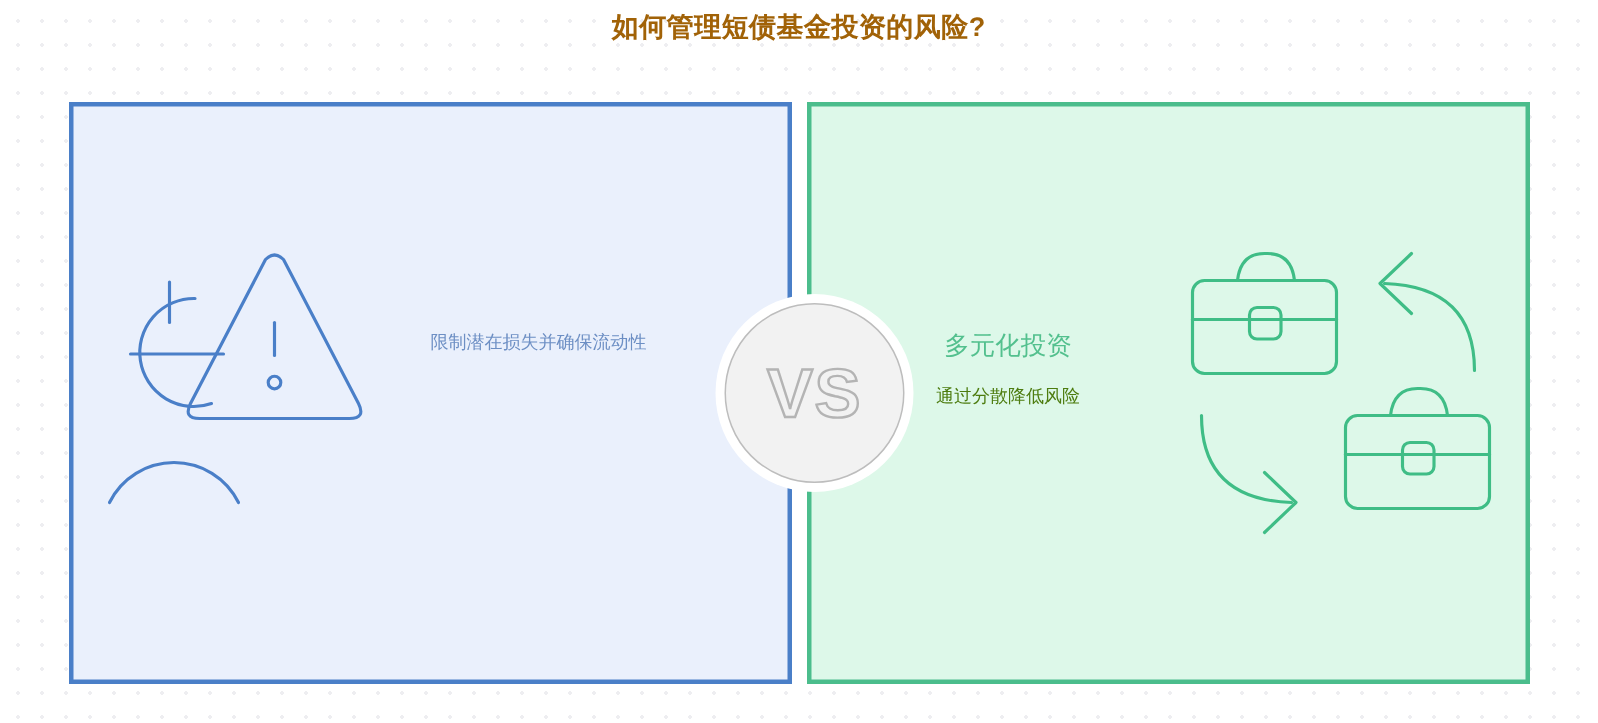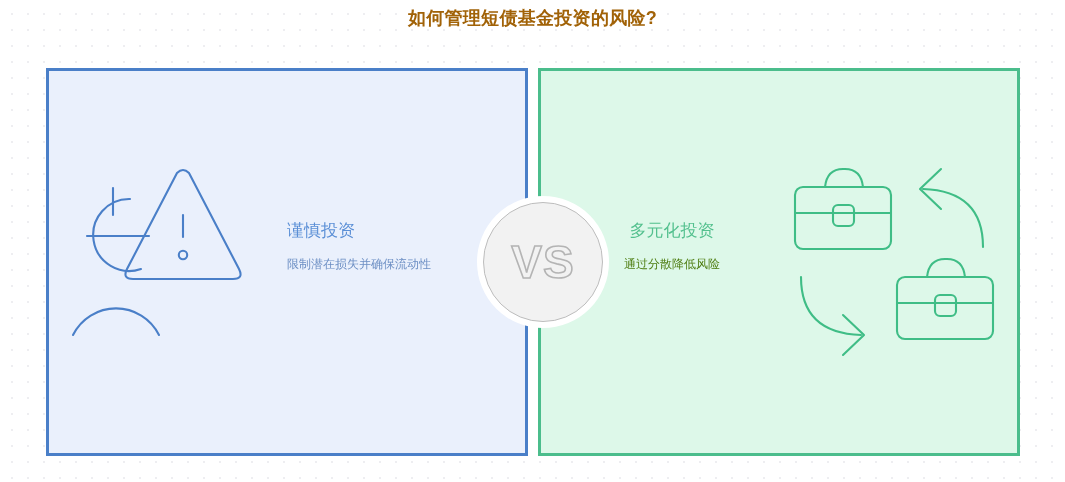--- a/index.html
+++ b/index.html
@@ -174,21 +174,20 @@
           <g>
             <path d="M63 40 A36 36 0 1 0 74 110"></path>
             <path d="M20 77 L82 77"></path>
             <line x1="46" y1="29" x2="46" y2="56"></line>
             <path d="M6 176 A48 48 0 0 1 92 176"></path>
           </g>
         </svg>
       </div>
 
       <div class="text-block text-left">
-        <div class="panel-heading heading-left">谨慎投资</div>
         <div class="panel-desc">限制潜在损失并确保流动性</div>
       </div>
 
     </div>
   </div>
 
   <div class="panel panel-right">
     <div class="panel-inner">
 
       <div class="text-block text-right">

